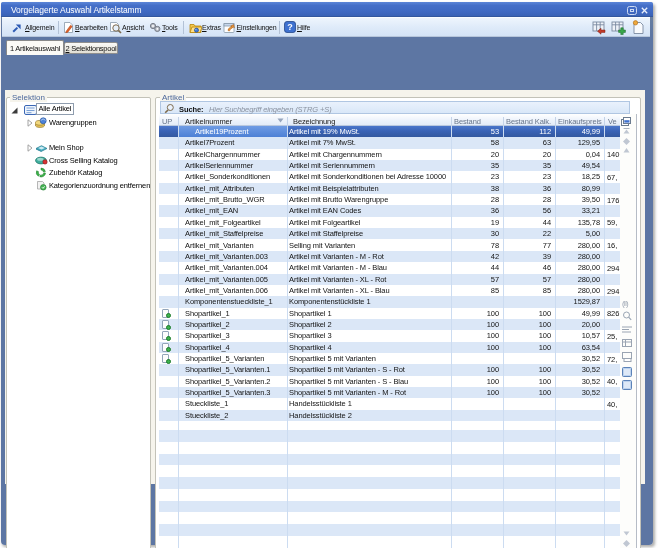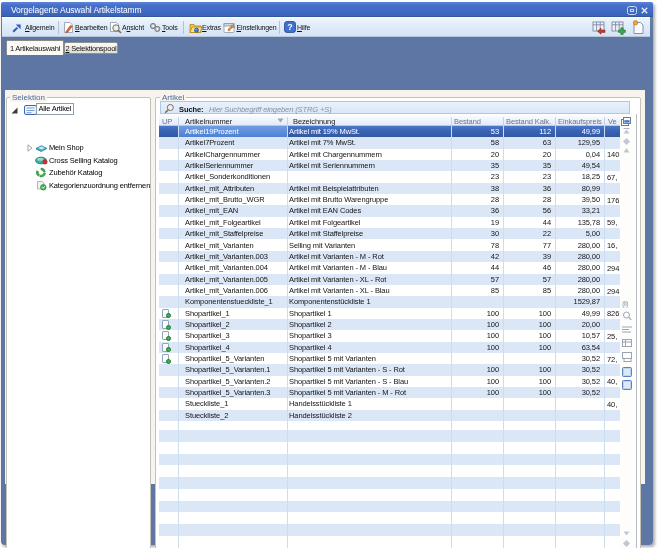--- a/index.html
+++ b/index.html
@@ -32,21 +32,21 @@
 #ghead{position:absolute;left:0;top:0;width:461px;height:12px;background:linear-gradient(180deg,#fff 0%,#ecf2fb 60%,#e3ecf8 100%);border-bottom:1px solid #b9c8de;}
 #ghead span{position:absolute;top:2.5px;font-size:7.5px;letter-spacing:-0.1px;color:#1a1a1a;white-space:nowrap;}
 #ghead .gy{color:#68758a;}
 #gbody{position:absolute;left:0;top:12px;width:461px;height:443px;background:#fff;}
 #empty{position:absolute;left:0;width:461px;background:#fff;}
 #stripes2{position:absolute;left:0;top:304.3px;width:461px;height:138.7px;background:repeating-linear-gradient(180deg,#dbe7f7 0px,#dbe7f7 11.6px,#fff 11.6px,#fff 23.5px);}
 .row{position:absolute;left:0;width:461px;height:11.35px;font-size:7.5px;letter-spacing:-0.1px;color:#141414;line-height:11.5px;white-space:nowrap;}
 .row.alt{background:#dbe7f7;}
 .row.sel{background:linear-gradient(180deg,#4a76ca 0%,#3a63b6 45%,#33589f 100%);color:#fff;}
 .c-name{position:absolute;left:26px;top:0;}
-.foc{left:19px;padding-left:7px;width:109px;background:linear-gradient(180deg,#6f9ce4,#4a7ed4);}
+.foc{left:19px;padding-left:17px;width:109px;background:linear-gradient(180deg,#6f9ce4,#4a7ed4);}
 .c-bez{position:absolute;left:130px;top:0;}
 .c-num{position:absolute;top:0;}
 .c-ve{position:absolute;left:448px;top:12px;}
 .upico{position:absolute;left:3px;top:1.2px;width:7px;height:9px;background:#fdfdfd;border:1px solid #93a5ba;border-radius:1px;}
 .upico2{position:absolute;right:-2.5px;bottom:-1.5px;width:5px;height:5px;border-radius:50%;background:#3cb24e;border:1px solid #1c7a2a;}
 .vline{position:absolute;top:0;width:1px;background:#ccdcf1;}
 .hline{position:absolute;top:0;width:1px;background:#c4d3e8;}
 #strip{position:absolute;left:461px;top:0;width:17px;height:455px;background:#fdfdfb;border-right:1px solid #b6bcc6;}
 .sico{position:absolute;color:#9aa4b2;}
 </style></head><body>
@@ -131,20 +131,32 @@
         <svg style="position:absolute;left:5px;top:3px" width="7" height="7" viewBox="0 0 7 7">
           <path d="M6.5 .5 V6.5 H.5 Z" fill="#3c3c3c"></path>
         </svg>
         <span style="position:absolute;left:18px;top:0px"><svg width="13" height="12" viewBox="0 0 13 12">
             <rect x="0.5" y="1.5" width="12" height="9" rx="1.5" fill="#eef4fc" stroke="#3b67b5"></rect>
             <rect x="2.5" y="3.5" width="8" height="1" fill="#7aa0d4"></rect>
             <rect x="2.5" y="6" width="8" height="1" fill="#7aa0d4"></rect>
             <rect x="2.5" y="8.2" width="5" height="1" fill="#7aa0d4"></rect>
           </svg></span>
         <span style="position:absolute;left:30px;top:-1px;border:1px solid #8f9dae;background:#fff;padding:0 1.5px;line-height:9.5px;letter-spacing:-0.2px;">Alle Artikel</span>
+      </div>
+<div class="titem" style="top:18.8px">
+        <svg style="position:absolute;left:21px;top:2.5px" width="6" height="8" viewBox="0 0 6 8">
+          <path d="M1 .8 L5 4 L1 7.2 Z" fill="#fff" stroke="#9a9a9a" stroke-width=".9"></path>
+        </svg>
+        <span style="position:absolute;left:29px;top:0px"><svg width="12" height="11" viewBox="0 0 12 11">
+            <ellipse cx="5" cy="8" rx="4.6" ry="2.4" fill="#e8c35a" stroke="#9a7d2c" stroke-width=".7"></ellipse>
+            <ellipse cx="5" cy="5.8" rx="4.6" ry="2.4" fill="#f2d87e" stroke="#9a7d2c" stroke-width=".7"></ellipse>
+            <circle cx="8.2" cy="3.8" r="3" fill="#4d82d8" stroke="#2d59a0" stroke-width=".7"></circle>
+            <path d="M6.1 3.6 A2.2 2.2 0 0 1 10.3 3.6" fill="none" stroke="#bcd4f4" stroke-width=".9"></path>
+          </svg></span>
+        <span style="position:absolute;left:43px;top:1px;">Warengruppen</span>
       </div>
 <div class="titem" style="top:43.9px">
         <svg style="position:absolute;left:21px;top:2.5px" width="6" height="8" viewBox="0 0 6 8">
           <path d="M1 .8 L5 4 L1 7.2 Z" fill="#fff" stroke="#9a9a9a" stroke-width=".9"></path>
         </svg>
         <span style="position:absolute;left:29px;top:0px"><svg width="13" height="11" viewBox="0 0 13 11">
             <path d="M1 6.5 L6.5 3.7 L12 6.5 L6.5 9.3 Z" fill="#49b0c4" stroke="#23758a" stroke-width=".7"></path>
             <path d="M3.2 5.9 L6.5 4.4 L9.8 5.9 L6.5 7.4 Z" fill="#cdeaf2"></path>
             <path d="M1 6.5 L6.5 9.3 L6.5 10.1 L1 7.4 Z" fill="#2d8ba0"></path>
           </svg></span>
@@ -245,20 +257,21 @@
 <div class="row alt" style="top:34.05px">
             <span class="c-name">ArtikelSeriennummer</span>
             <span class="c-bez">Artikel mit Seriennummern</span>
             <span class="c-num" style="right:121px">35</span>
             <span class="c-num" style="right:69px">35</span>
             <span class="c-num" style="right:20px">49,54</span>
             <span class="c-ve">67,</span>
           </div>
 <div class="row" style="top:45.40px">
             <span class="c-name">Artikel_Sonderkonditionen</span>
+            <span class="c-bez">Artikel mit Sonderkonditionen bei Adresse 10000</span>
             <span class="c-num" style="right:121px">23</span>
             <span class="c-num" style="right:69px">23</span>
             <span class="c-num" style="right:20px">18,25</span>
             <span class="c-ve">49,</span>
           </div>
 <div class="row alt" style="top:56.75px">
             <span class="c-name">Artikel_mit_Attributen</span>
             <span class="c-bez">Artikel mit Beispielattributen</span>
             <span class="c-num" style="right:121px">38</span>
             <span class="c-num" style="right:69px">36</span>

